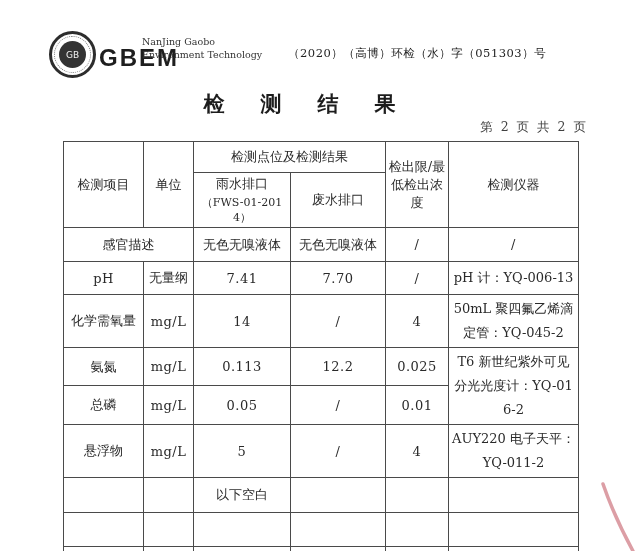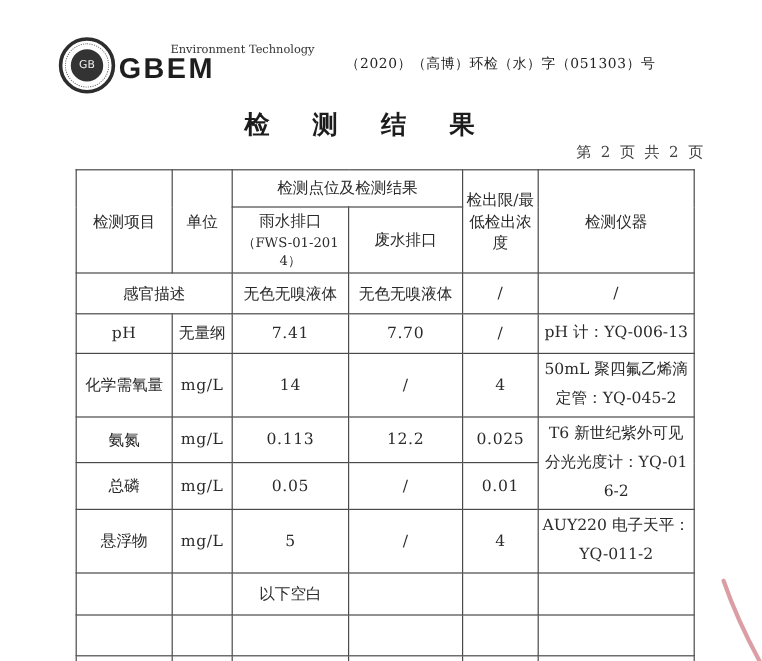--- a/index.html
+++ b/index.html
@@ -59,20 +59,21 @@
 <body>
 
 <div class="page">
 
   <div class="seal">
     <div class="seal-ring-text"></div>
     <div class="seal-inner">GB</div>
   </div>
   <div class="gbem">GBEM</div>
   <div class="company">
+    <div>NanJing Gaobo</div>
     <div>Environment Technology</div>
   </div>
   <div class="doc-number">（2020）（高博）环检（水）字（051303）号</div>
 
   <div class="title">检测结果</div>
   <div class="page-info">第 2 页 共 2 页</div>
 
   <table class="result">
     <colgroup>
       <col style="width:80px">

